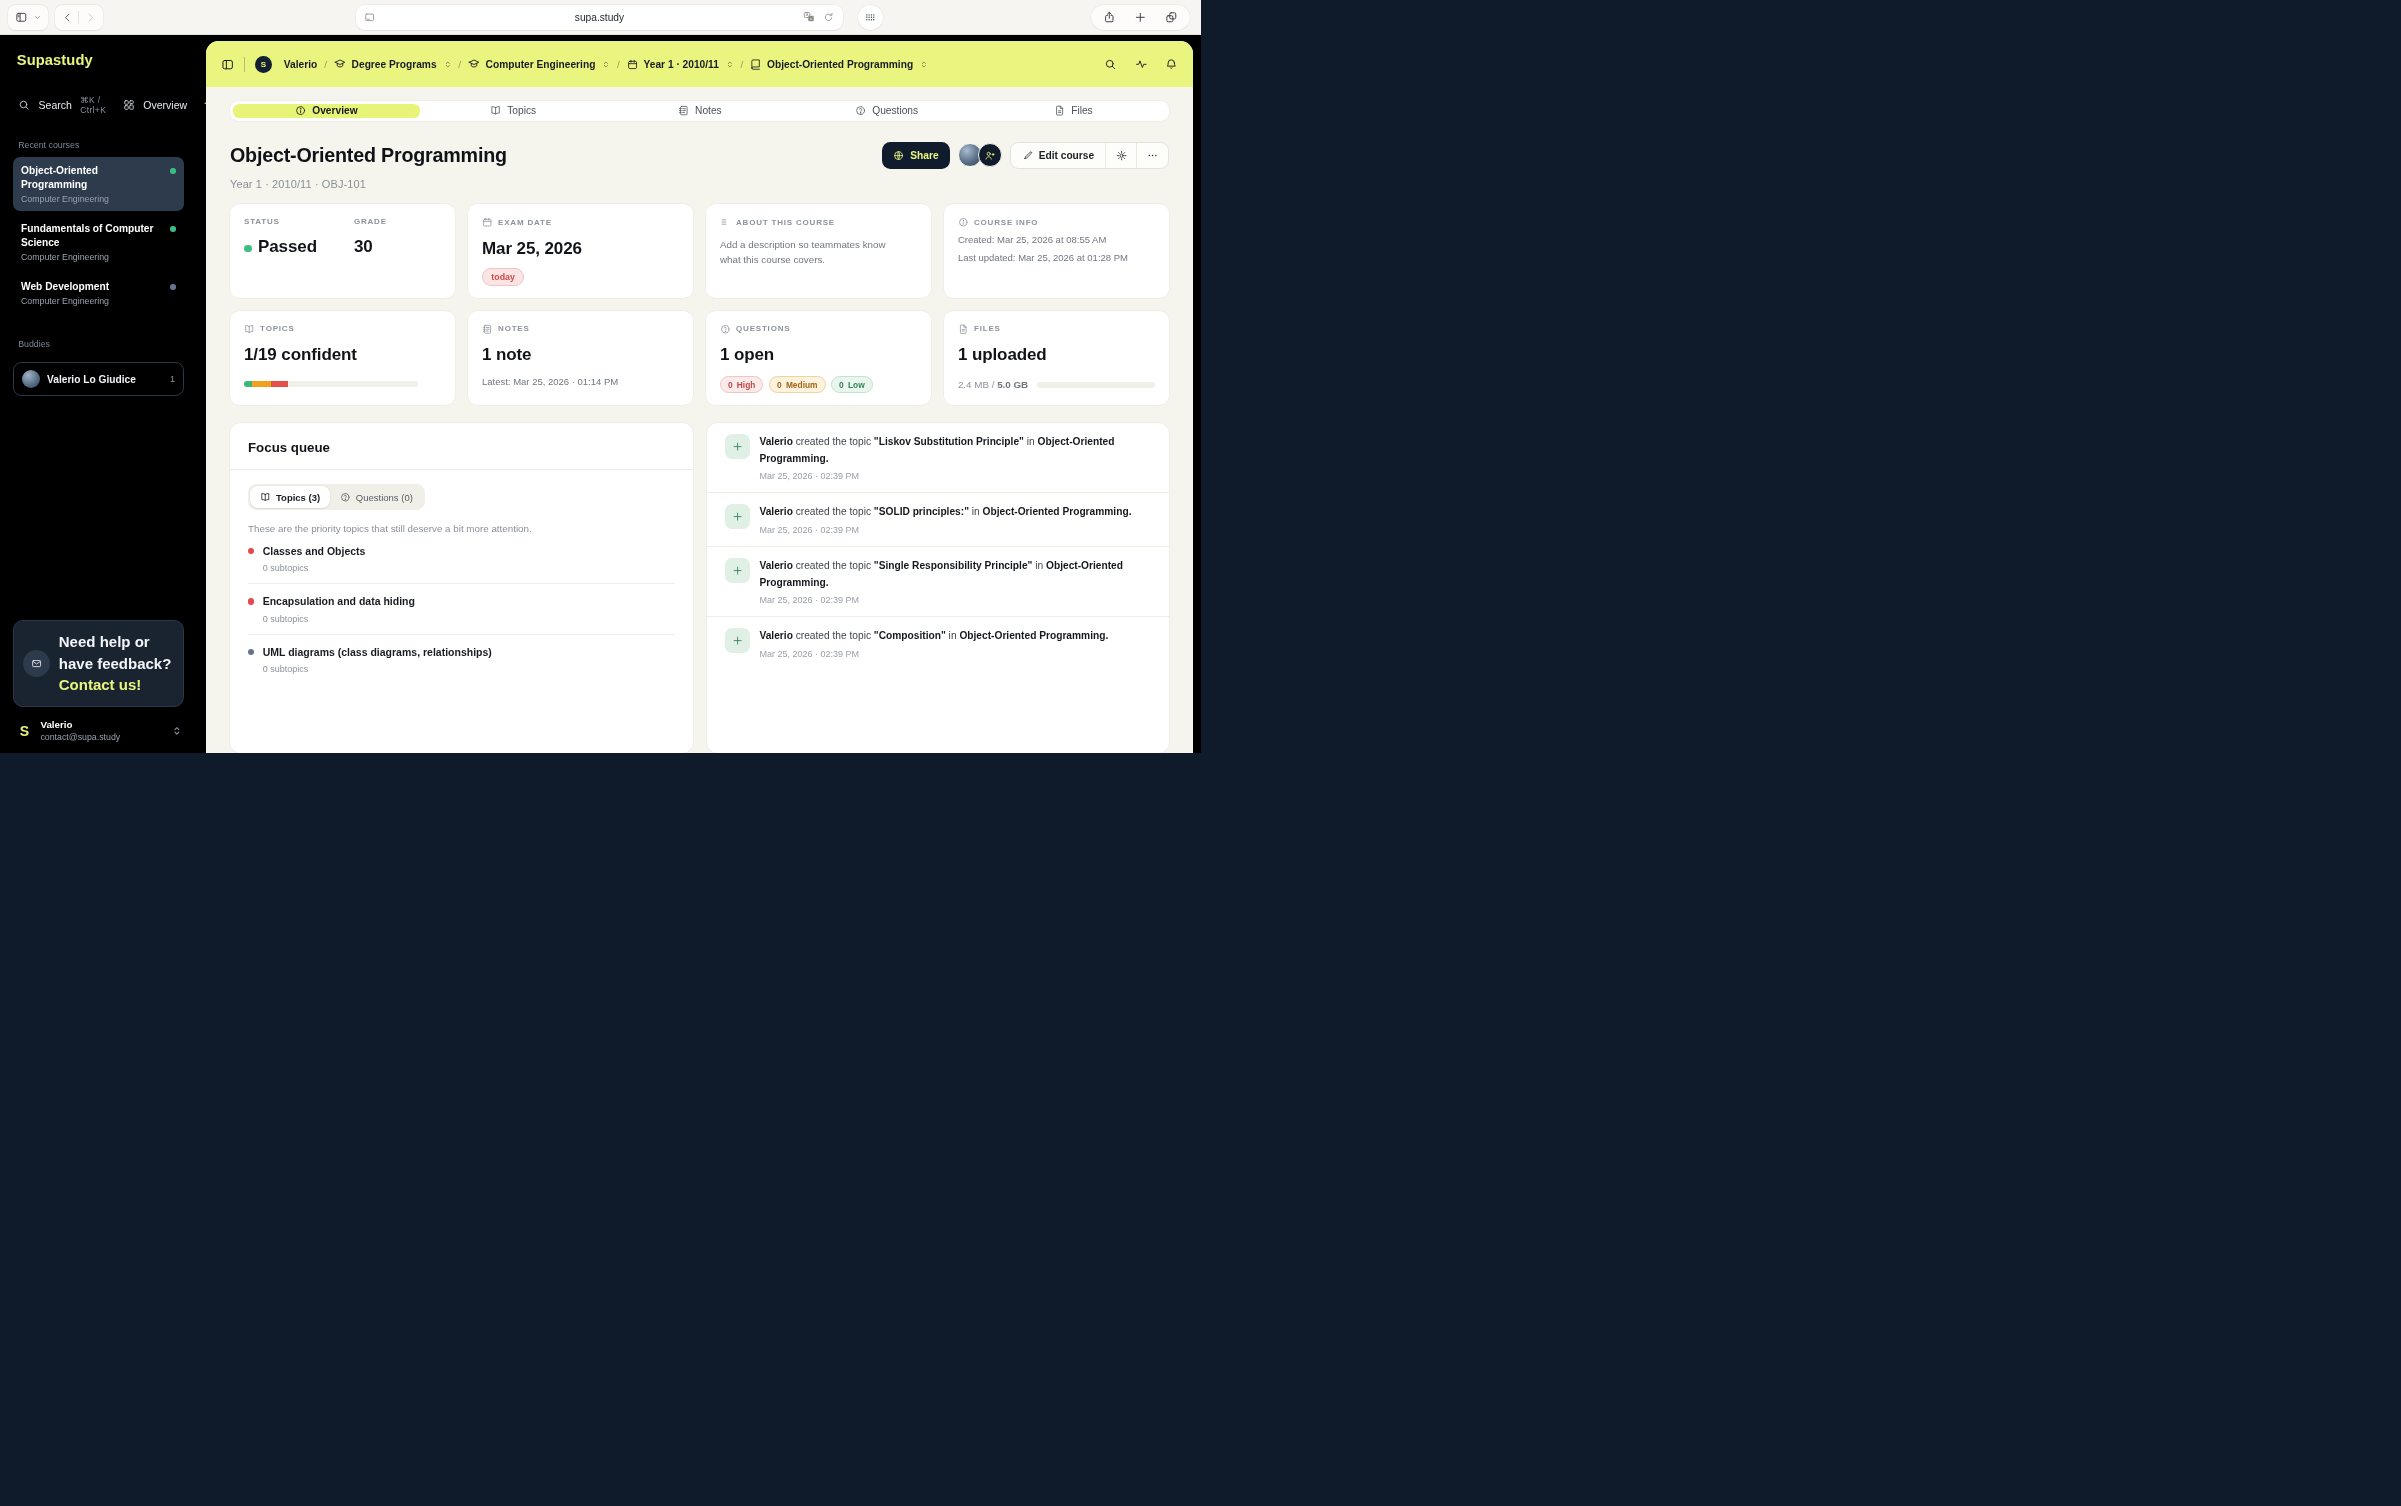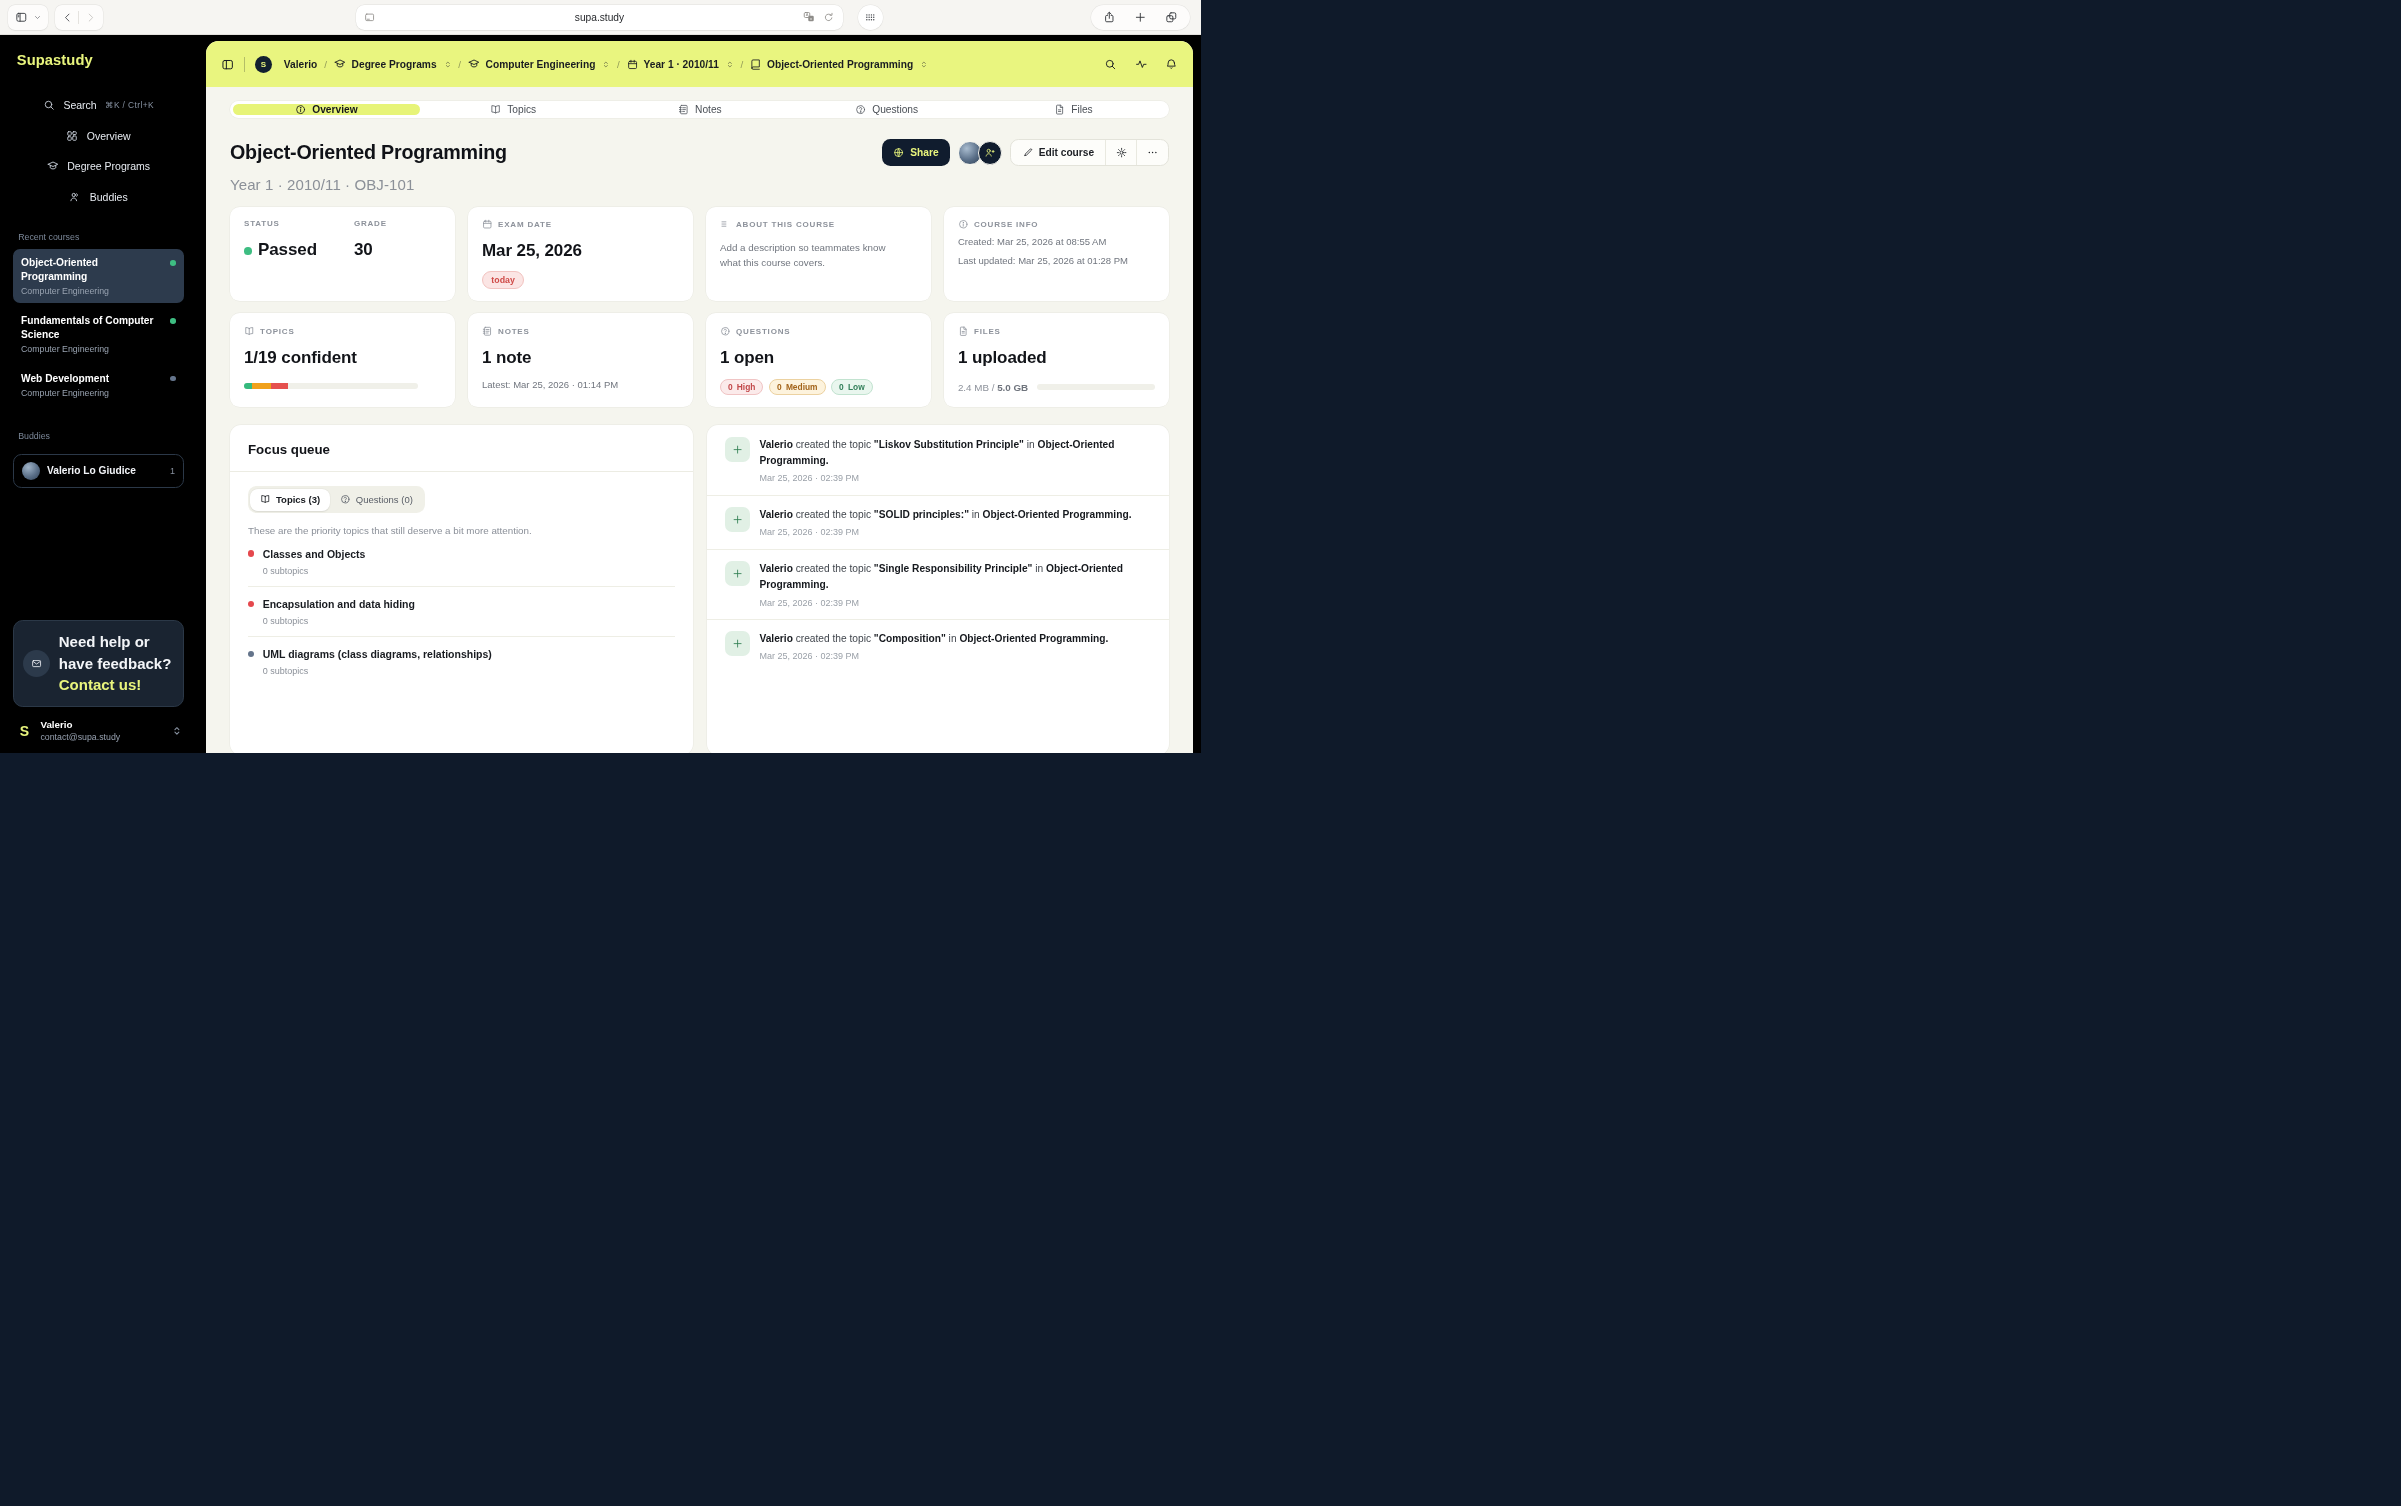--- a/index.html
+++ b/index.html
@@ -23,21 +23,21 @@
               box-shadow:0 0 0 0.4px rgba(0,0,0,.07), 0 0.7px 1.4px rgba(0,0,0,.05); display:flex; align-items:center; justify-content:center; color:#3a3d42; }
   .chrome-right { position:absolute; right:11.2px; top:4.9px; height:25px; background:#fdfcfb; border-radius:12.6px;
                   box-shadow:0 0 0 0.4px rgba(0,0,0,.07), 0 0.7px 1.4px rgba(0,0,0,.05); display:flex; align-items:center; gap:18px; padding:0 12.6px; color:#35383d; }
 
   
   .app { display:flex; height:718px; background:#000000; }
 
   
   .sidebar { width:197px; flex:none; display:flex; flex-direction:column; padding:15.4px 12.6px 11.2px; }
   .logo { font-size:14.7px; font-weight:700; color:#e9f57d; margin:1.4px 0 0 4.2px; letter-spacing:0.1px; }
-  .nav { margin-top:25px; display:flex; flex-direction:column; gap:5.6px;align-items:center; }
+  .nav { margin-top:25px; display:flex; flex-direction:row; gap:5.6px;align-items:center; }
   .nav-item { display:flex; align-items:center; gap:8.4px; height:25px; padding:0 5.6px; border-radius:5.6px; color:#e7ebf1; font-size:10.5px; cursor:pointer; }
   .nav-item .nico { color:#ccd3dd; display:flex; }
   .shortcut { margin-left:auto; font-size:8.4px; color:#8792a2; letter-spacing:0.4px; }
   .section-label { margin:22.5px 0 7px 5.6px; font-size:8.8px; color:#7c8899; }
   .course-item { position:relative; padding:7px 19.7px 7px 8.4px; border-radius:7px; margin-bottom:4.2px; cursor:pointer; }
   .course-item.active { background:#2d3b4d; }
   .course-name { font-size:10.2px; font-weight:700; color:#ffffff; line-height:1.35; }
   .course-program { font-size:8.8px; color:#99a3b1; margin-top:2.1px; }
   .course-dot { position:absolute; right:8.4px; top:11.2px; width:5.6px; height:5.6px; border-radius:50%; }
   .buddy-card { margin-top:5.6px; border:0.7px solid #2b3848; border-radius:8.4px; padding:7px 8.4px; display:flex; align-items:center; gap:7px; cursor:pointer; }
@@ -79,21 +79,21 @@
   .page-title { font-size:19.7px; font-weight:800; color:#101217; letter-spacing:-0.2px; }
   .title-actions { margin-left:auto; display:flex; align-items:center; gap:8.4px; }
   .share-btn { height:27px; background:#101c2e; color:#e9f57d; border-radius:8.4px; display:flex; align-items:center; gap:5.6px; padding:0 11.2px; font-size:10.2px; font-weight:700; cursor:pointer; }
   .avatar-stack { display:flex; align-items:center; }
   .ava-photo { width:24px; height:24px; border-radius:50%; border:1.4px solid #f5f5ee; background:radial-gradient(circle at 35% 30%, #a9bccf, #5a6f88 55%, #2e3f55); }
   .ava-invite { width:24px; height:24px; border-radius:50%; background:#101c2e; border:1.4px solid #f5f5ee; margin-left:-4.2px; display:flex; align-items:center; justify-content:center; color:#e9f57d; cursor:pointer; }
   .btn-group { display:flex; align-items:stretch; background:#fdfdfa; border:0.7px solid #e3e3da; border-radius:8.4px; height:27px; overflow:hidden; }
   .bg-seg { display:flex; align-items:center; justify-content:center; gap:5.6px; padding:0 11.2px; font-size:10.2px; font-weight:700; color:#1c1f24; border-right:0.7px solid #e9e9e0; cursor:pointer; }
   .bg-seg.icon-only { width:31px; padding:0; }
   .bg-seg:last-child { border-right:none; }
-  .page-meta { margin-top:9.8px; font-size:15px; color:#8b9098; letter-spacing:0.1px; }
+  .page-meta { margin-top:9.8px; font-size:11px; color:#8b9098; letter-spacing:0.1px; }
 
   .cards-grid { margin-top:14px; display:grid; grid-template-columns:repeat(4,1fr); gap:12.6px; }
   .card { background:#ffffff; border-radius:9.8px; padding:12.6px 14px; box-shadow:0 0 0 0.7px rgba(20,22,26,.04); height:94px; }
   .card-label-row { display:flex; align-items:center; gap:5.6px; color:#8d929b; }
   .card-label { font-size:8px; font-weight:700; letter-spacing:0.8px; }
   .card-value { margin-top:11.2px; font-size:17px; font-weight:800; color:#121419; letter-spacing:-0.1px; }
   .status-cols { display:flex; gap:37px; }
   .status-dot { display:inline-block; width:7.7px; height:7.7px; border-radius:50%; margin-right:6.3px; }
   .badge-today { margin-top:9.8px; display:inline-flex; padding:2.8px 8.4px; background:#fbe5e4; color:#cf4b48; border:0.7px solid #f2c3c0; border-radius:701px; font-size:8.8px; font-weight:600; }
   .about-text { margin-top:9.8px; font-size:9.8px; color:#71767f; line-height:1.55; max-width:179px; }

